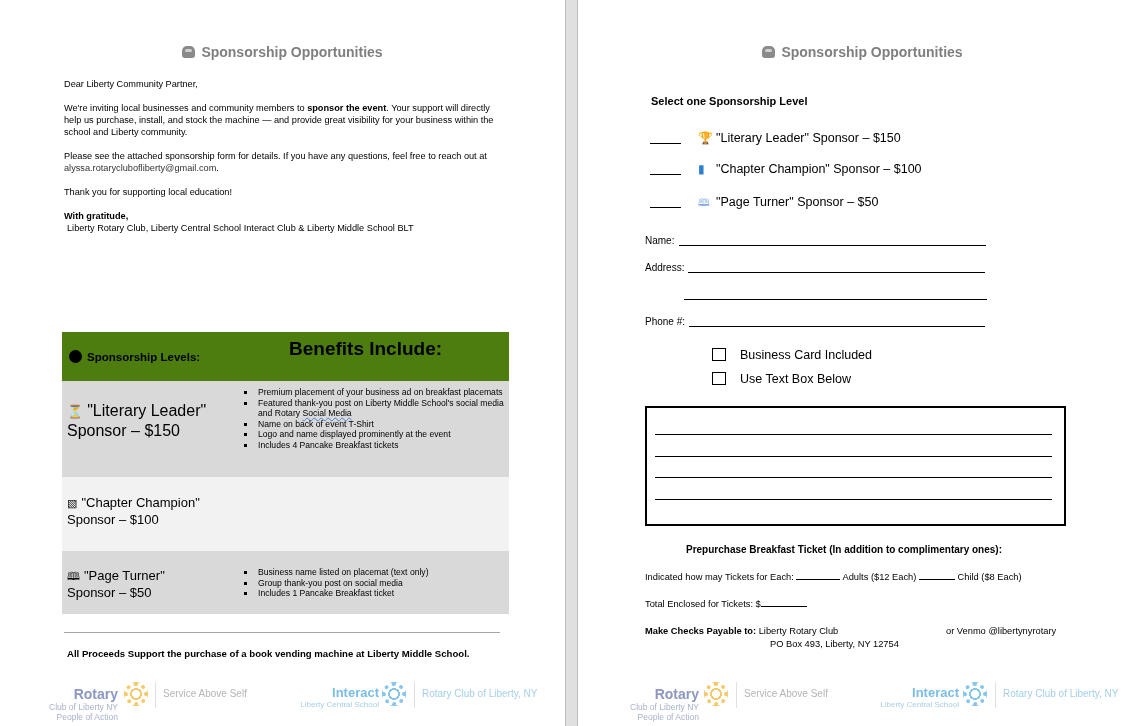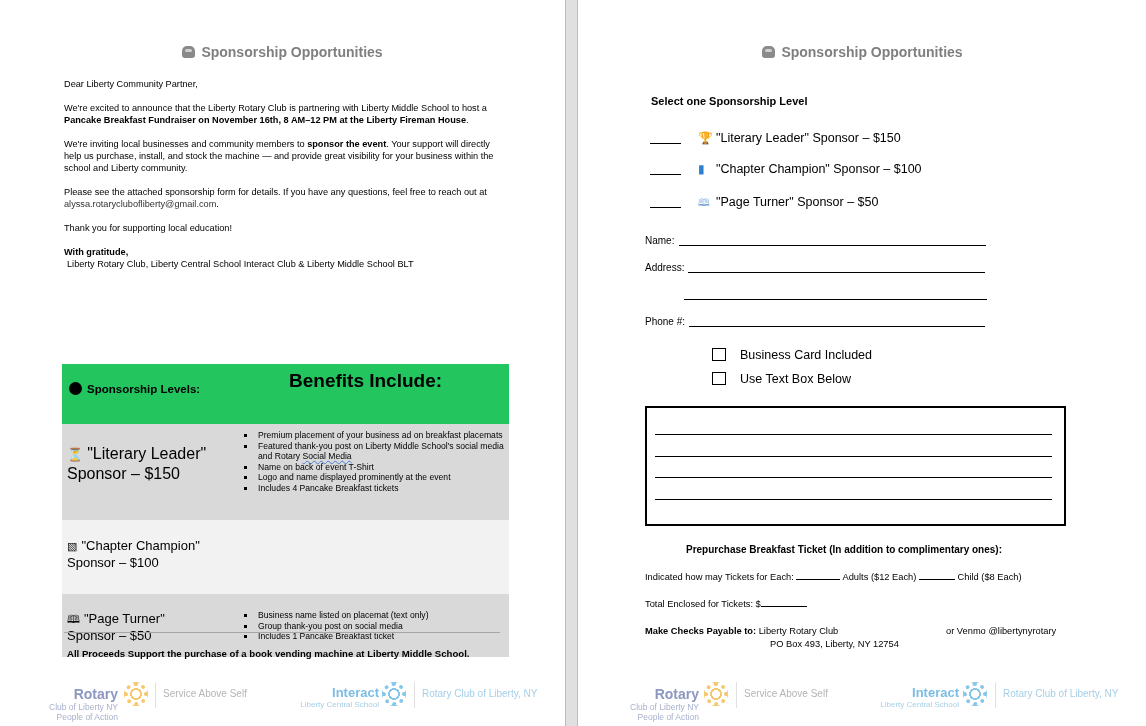--- a/index.html
+++ b/index.html
@@ -9,21 +9,21 @@
   #page2 { left:579px; width:567px; }
   .gutter { position:absolute; left:565px; top:0; width:13px; height:726px; background:#e0e0e0; border-left:1px solid #bdbdbd; border-right:1px solid #bdbdbd; box-sizing:border-box; }
   .doc-title { position:absolute; top:44px; width:100%; text-align:center; font-weight:bold; font-size:14px; color:#7f7f7f; }
   .doc-title .ico { display:inline-block; width:13px; height:12px; background:#8a8a8a; border-radius:5px 5px 3px 3px; margin-right:6px; vertical-align:-1px; position:relative; }
   .doc-title .ico:after { content:""; position:absolute; left:3px; top:3px; width:7px; height:3px; background:#d0d0d0; border-radius:2px; }
   .letter { position:absolute; left:64px; top:78px; width:440px; font-size:9.2px; line-height:12px; }
   .letter p { margin:0 0 12px 0; }
   .letter b { font-weight:bold; }
   .email { color:#333; }
   .levels { position:absolute; left:62px; top:332px; width:447px; }
-  .lv-head { height:60px; background:#22c55e; position:relative;margin-top:32px; }
+  .lv-head { height:49px; background:#4d7c0f; position:relative; }
   .lv-head .l { position:absolute; left:8px; top:19px; font-weight:bold; font-size:11.5px; }
   .lv-head .r { position:absolute; left:227px; top:6px; font-weight:bold; font-size:19px; }
   .burst { display:inline-block; width:11px; height:11px; background:#000; border-radius:50%; margin-right:6px; vertical-align:-1px; box-shadow:0 0 0 1px #000; }
   .lv-row { position:relative; }
   .lv-row.dark { background:#d9d9d9; }
   .lv-row.light { background:#f2f2f2; }
   .lv-name { position:absolute; left:5px; }
   .lv-name .t1 { display:block; }
   .lv-list { position:absolute; left:180px; margin:0; padding:0 0 0 14px; font-size:8.6px; line-height:10.5px; list-style:square; width:252px; }
   .lv-list li { padding-left:2px; }
@@ -64,21 +64,20 @@
 </head>
 <body>
 
 <div class="page" id="page1">
   <div class="doc-title">
     <span class="ico"></span><span>Sponsorship Opportunities</span>
   </div>
 
   <div class="letter">
     <p>Dear Liberty Community Partner,</p>
-    <p><span>We're excited to announce that the Liberty Rotary Club is partnering with Liberty Middle School to host a </span><b>Pancake Breakfast Fundraiser on November 16th, 8 AM–12 PM at the Liberty Fireman House</b><span>.</span></p>
     <p><span>We're inviting local businesses and community members to </span><b>sponsor the event</b><span>. Your support will directly help us purchase, install, and stock the machine — and provide great visibility for your business within the school and Liberty community.</span></p>
     <p><span>Please see the attached sponsorship form for details. If you have any questions, feel free to reach out at </span><span class="email">alyssa.rotaryclubofliberty@gmail.com</span><span>.</span></p>
     <p>Thank you for supporting local education!</p>
     <p style="margin:0"><b>With gratitude,</b><br><span style="padding-left:3px">Liberty Rotary Club, Liberty Central School Interact Club &amp; Liberty Middle School BLT</span></p>
   </div>
 
   <div class="levels">
     <div class="lv-head">
       <div class="l"><span class="burst"></span><span>Sponsorship Levels:</span></div>
       <div class="r">Benefits Include:</div>

